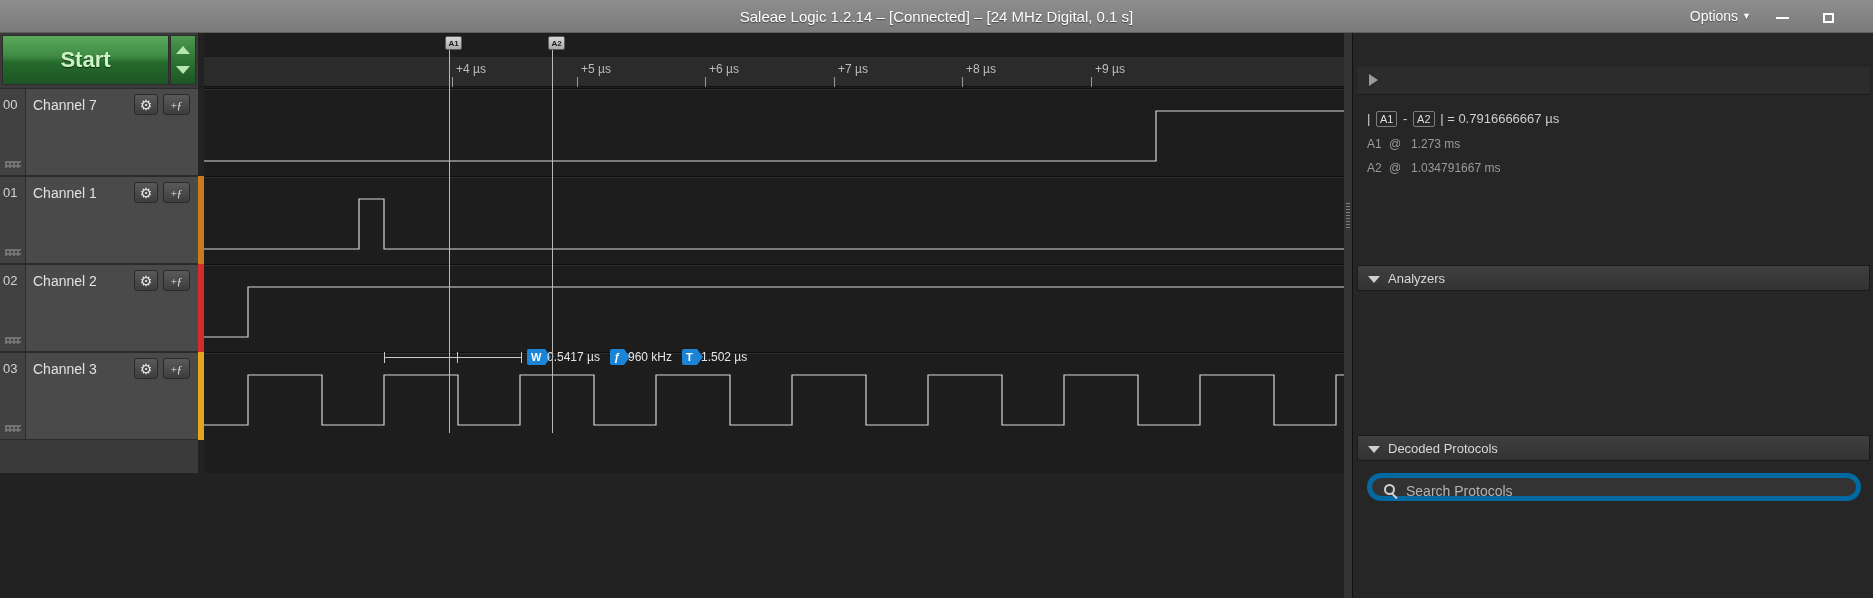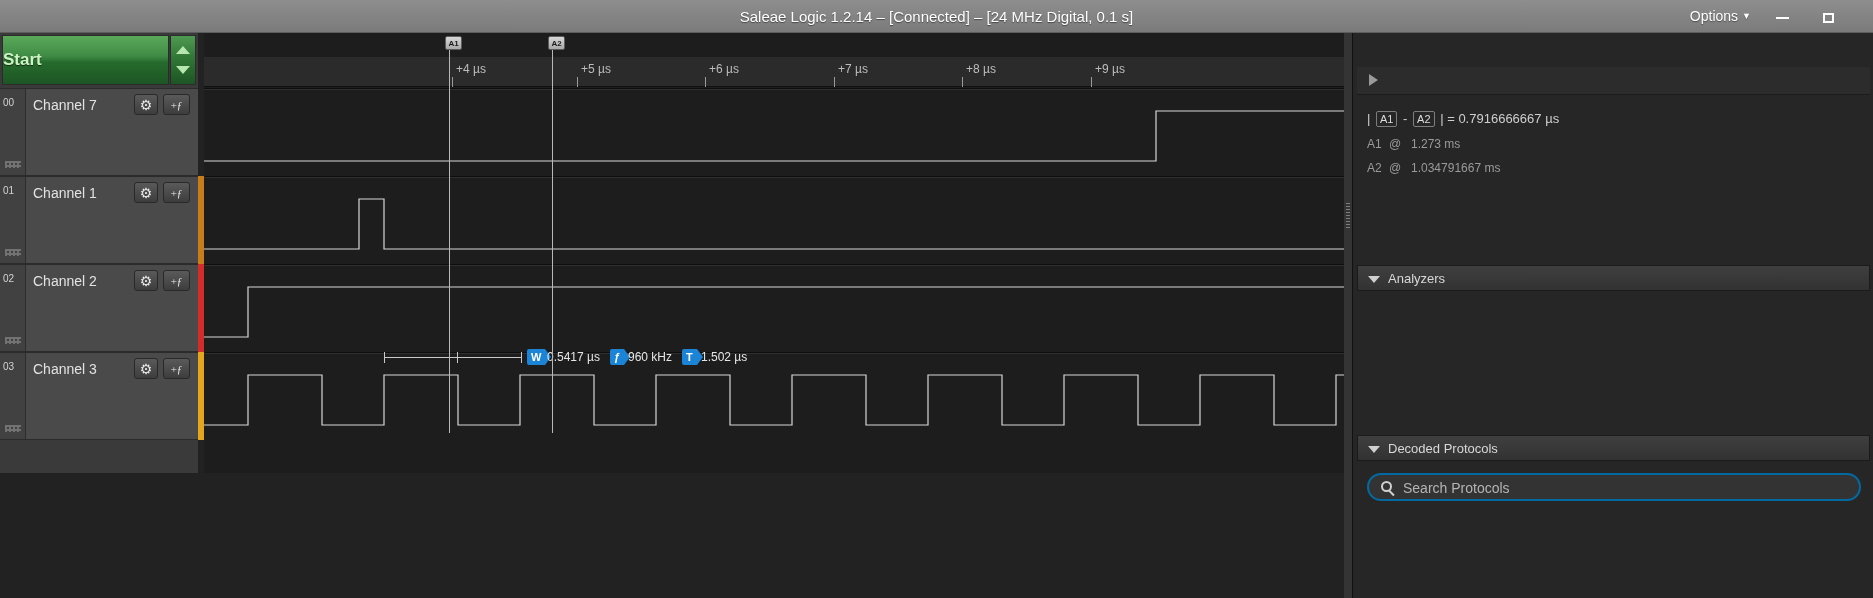--- a/index.html
+++ b/index.html
@@ -49,22 +49,22 @@
     position: absolute; left: 0; top: 33px; width: 198px; height: 565px;
     background: #3a3a3a;
   }
   .start-row {
     position: absolute; left: 2px; top: 2px; width: 194px; height: 50px;
   }
   .start-btn {
     position: absolute; left: 0; top: 0; width: 167px; height: 50px;
     background: linear-gradient(to bottom, #5aa95a 0%, #3f8b45 42%, #256b2c 55%, #1d5524 100%);
     border: 1px solid #2c2c2c;
-    color: #cdf5c4; font-size: 17px; font-weight: bold;
-    line-height: 48px; text-align: left;
+    color: #cdf5c4; font-size: 22px; font-weight: bold;
+    line-height: 48px; text-align: center;
     text-shadow: 0 1px 1px rgba(0,0,0,.6);
     cursor: pointer;
   }
   .start-spin {
     position: absolute; left: 168px; top: 0; width: 26px; height: 50px;
     background: linear-gradient(to bottom, #4e9a52 0%, #2e7434 50%, #1d5524 100%);
     border: 1px solid #2c2c2c;
   }
   .start-spin .arrow {
     position: absolute; left: 50%; transform: translateX(-50%);
@@ -74,21 +74,21 @@
   .start-spin .down { bottom: 10px; border-top: 8px solid #b7e6b1; }
 
   .ch-row {
     position: absolute; left: 0; width: 198px; height: 88px;
     background: #4a4a4a; border-top: 1px solid #2b2b2b; border-bottom: 1px solid #2b2b2b;
   }
   .ch-num-col {
     position: absolute; left: 0; top: 0; width: 26px; height: 100%;
     background: #414141; border-right: 1px solid #2d2d2d;
   }
-  .ch-num { position: absolute; left: 3px; top: 8px; font-size: 10px; color: #d3d3d3; }
+  .ch-num { position: absolute; left: 3px; top: 8px; font-size: 13px; color: #d3d3d3; }
   .ch-grip {
     position: absolute; left: 5px; bottom: 7px; width: 16px; height: 7px;
     background-image:
       repeating-linear-gradient(to right, #8d8d8d 0 2px, transparent 2px 4px),
       repeating-linear-gradient(to bottom, #8d8d8d 0 2px, transparent 2px 4px);
     opacity: .65;
   }
   .ch-name { position: absolute; left: 33px; top: 8px; font-size: 14px; color: #e2e2e2; }
   .icon-btn {
     position: absolute; top: 5px; height: 21px;
@@ -204,21 +204,21 @@
     display: inline-block; min-width: 16px; padding: 0 3px;
     border: 1px solid #7d7d7d; border-radius: 2px; font-size: 11px; color: #dcdcdc;
     line-height: 14px; text-align: center; margin: 0 2px;
   }
   .at-line { position: absolute; left: 14px; font-size: 12px; color: #9a9a9a; white-space: nowrap; }
   .at-line .at-k { display:inline-block; width: 22px; }
   .at-line .at-sym { display:inline-block; width: 22px; }
 
   .search-box {
     position: absolute; left: 14px; width: 494px; height: 28px;
-    background: #333; border: 2px solid #0369a1; border-radius: 14px;
+    background: #333; border: 5px solid #0369a1; border-radius: 14px;
   }
   .search-box .mag {
     position: absolute; left: 12px; top: 6px; width: 11px; height: 11px;
     border: 2px solid #d0d0d0; border-radius: 50%;
   }
   .search-box .mag::after {
     content: ""; position: absolute; right: -5px; bottom: -4px;
     width: 7px; height: 2px; background: #d0d0d0; transform: rotate(45deg);
   }
   .search-box .sph { position: absolute; left: 34px; top: 5px; font-size: 14px; color: #b4b4b4; }

